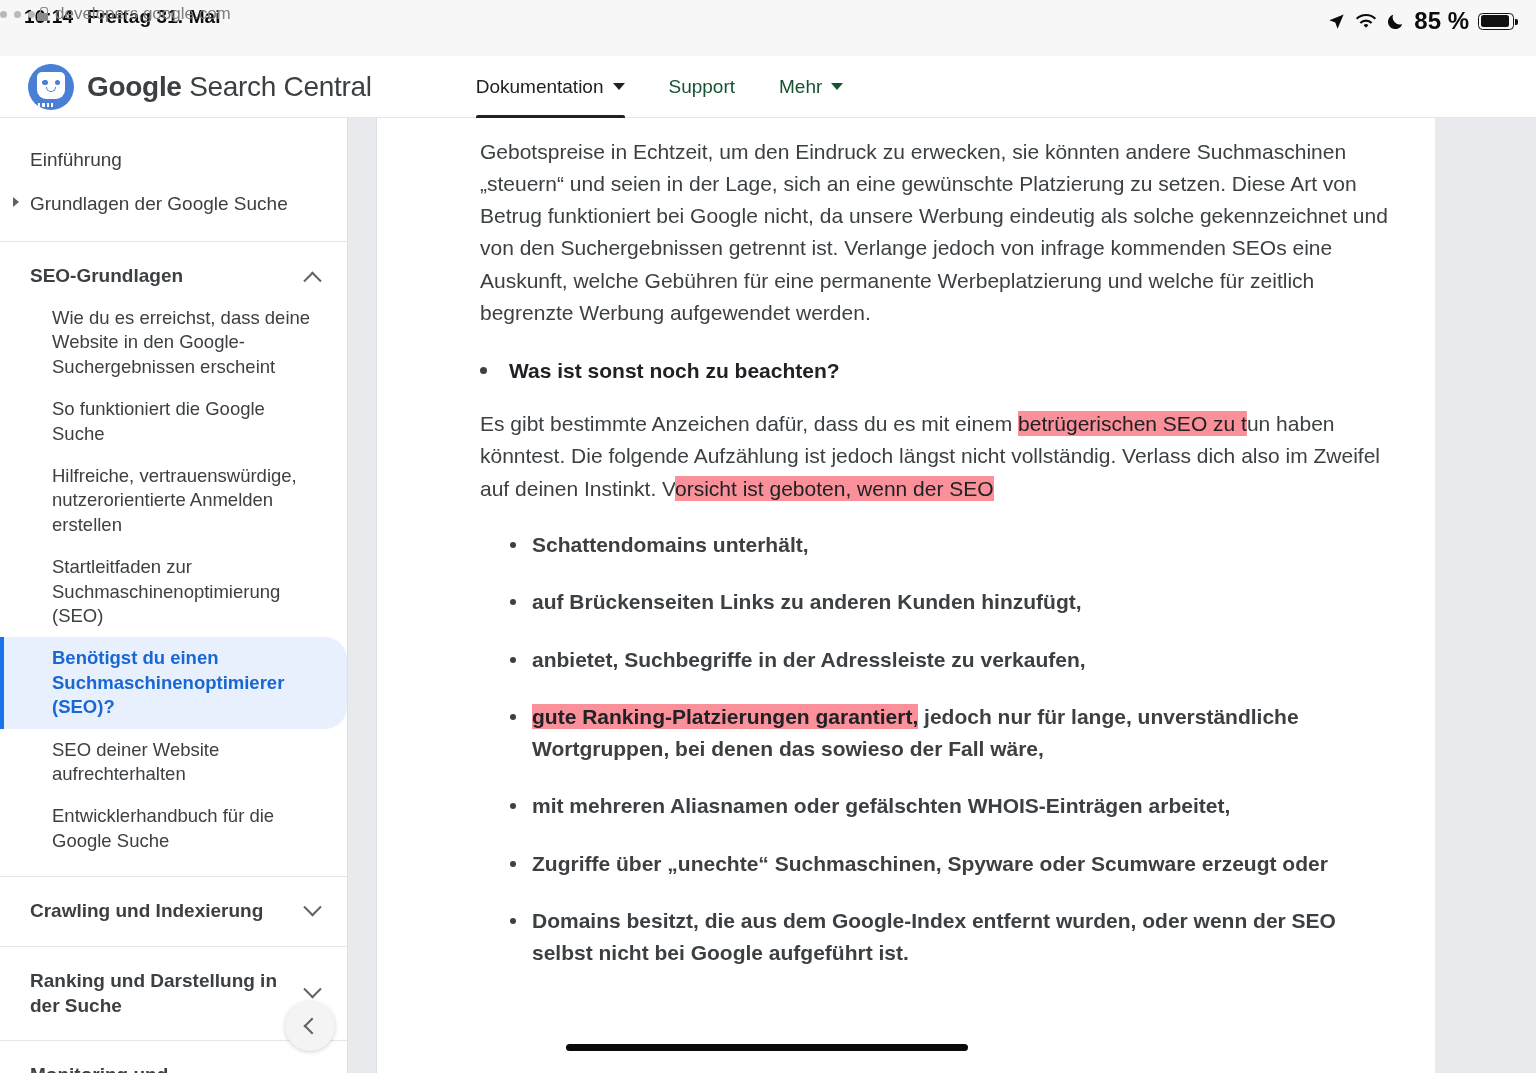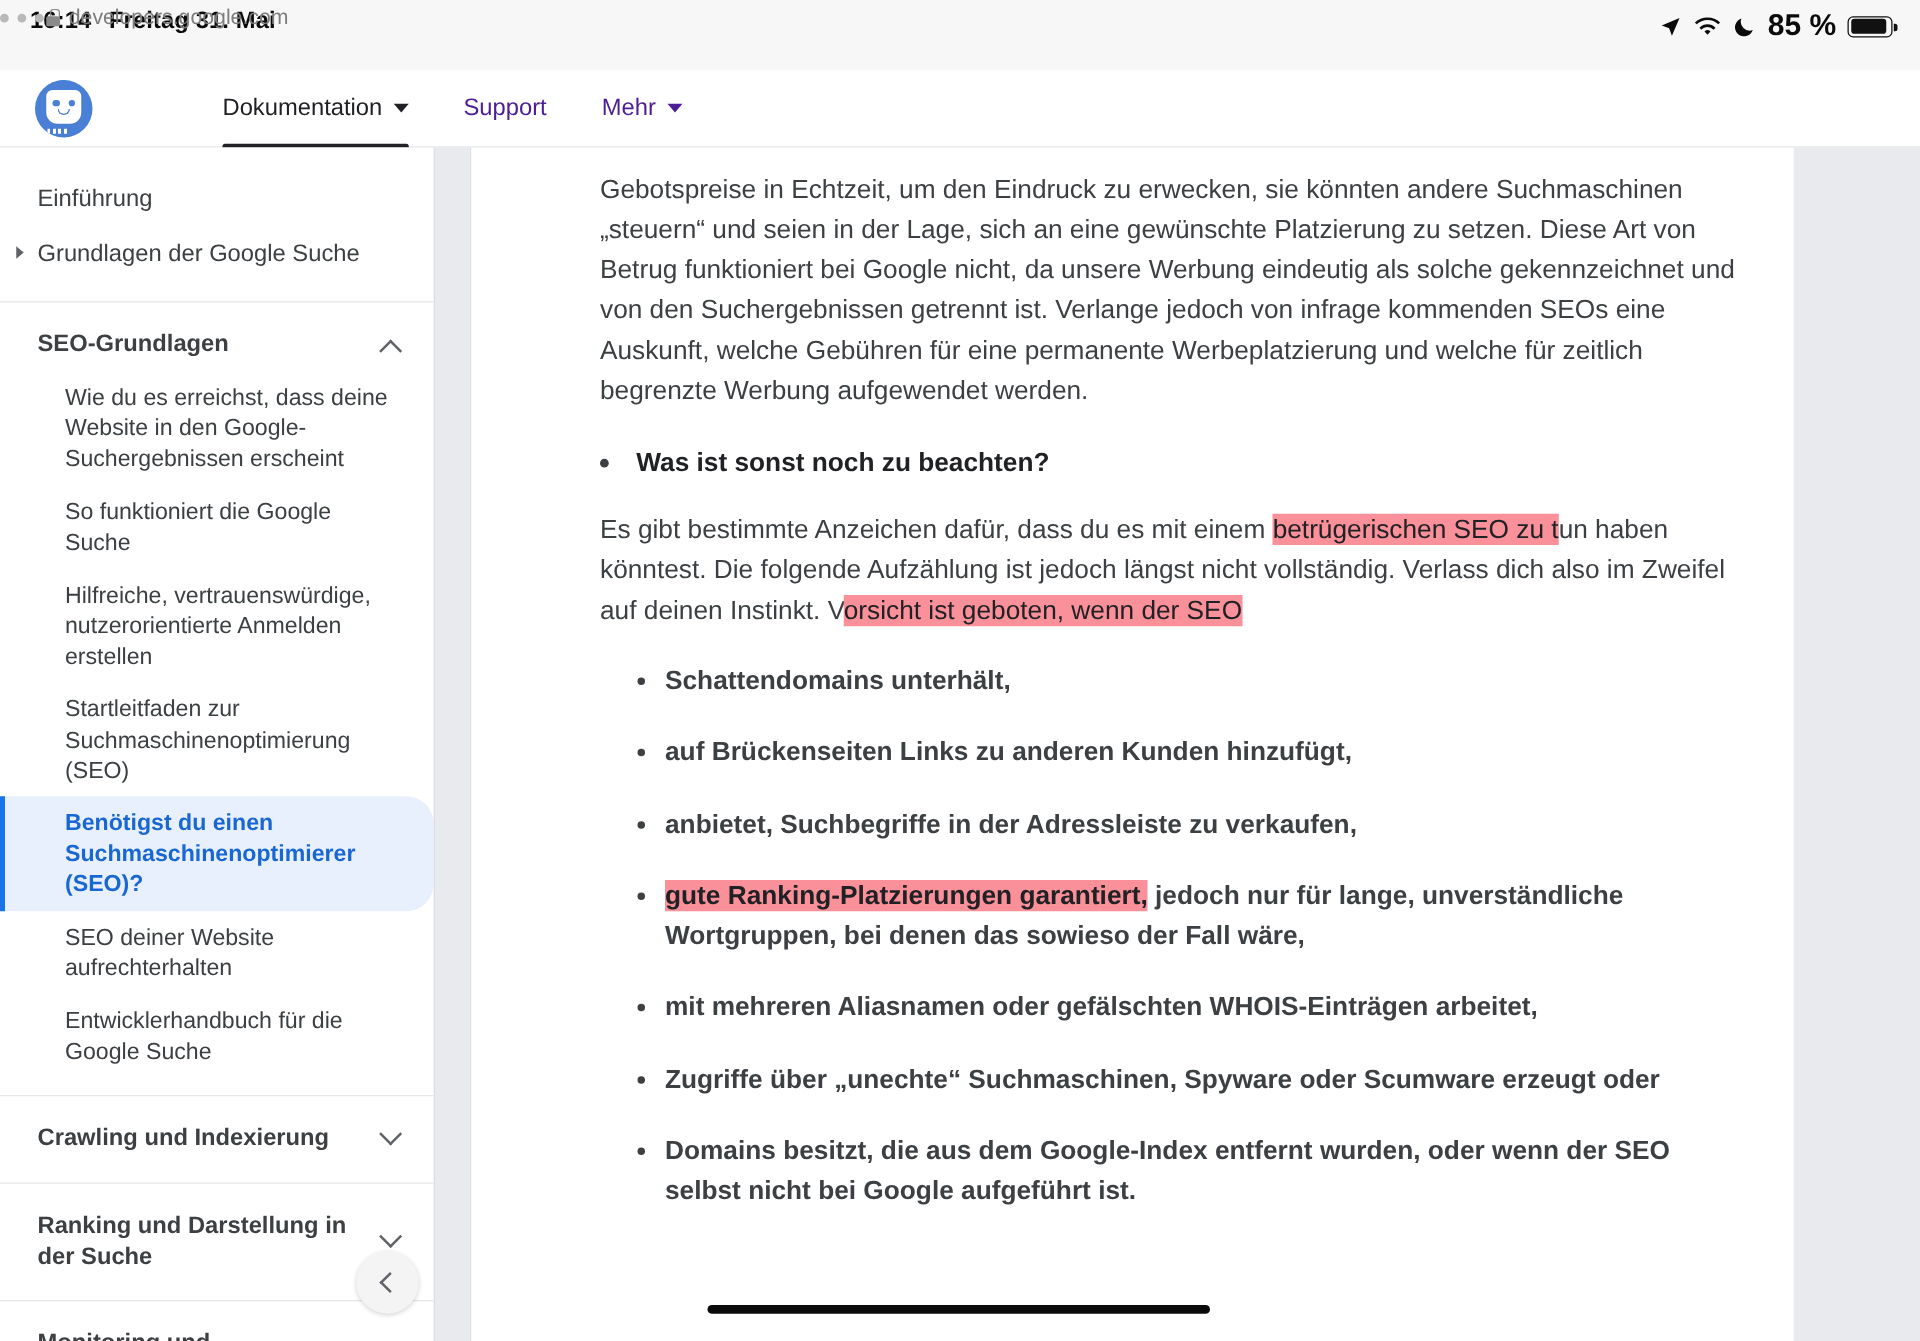--- a/index.html
+++ b/index.html
@@ -190,21 +190,21 @@
     margin-left: 82px;
     height: 62px;
   }
   .navitem {
     display: flex;
     align-items: center;
     gap: 9px;
     padding: 0 22px;
     height: 62px;
     font-size: 19px;
-    color: #4c1d95;
+    color: #14532d;
     cursor: pointer;
     position: relative;
     white-space: nowrap;
   }
   .navitem.active { color: #202124; }
   .navitem.active::after {
     content: "";
     position: absolute;
     left: 22px; right: 22px;
     bottom: 0;
@@ -534,20 +534,21 @@
   <div class="brand">
     <div class="bot-logo">
       <div class="bot-ant"></div>
       <div class="bot-face">
         <span class="bot-eye l"></span>
         <span class="bot-eye r"></span>
         <span class="bot-smile"></span>
       </div>
       <div class="bot-mouthbar"></div>
     </div>
+    <div class="brand-text"><b>Google</b><span> Search Central</span></div>
   </div>
 
   <nav class="topnav">
     <div class="navitem active">
       <span>Dokumentation</span>
       <span class="caret"></span>
     </div>
     <div class="navitem">
       <span>Support</span>
     </div>

